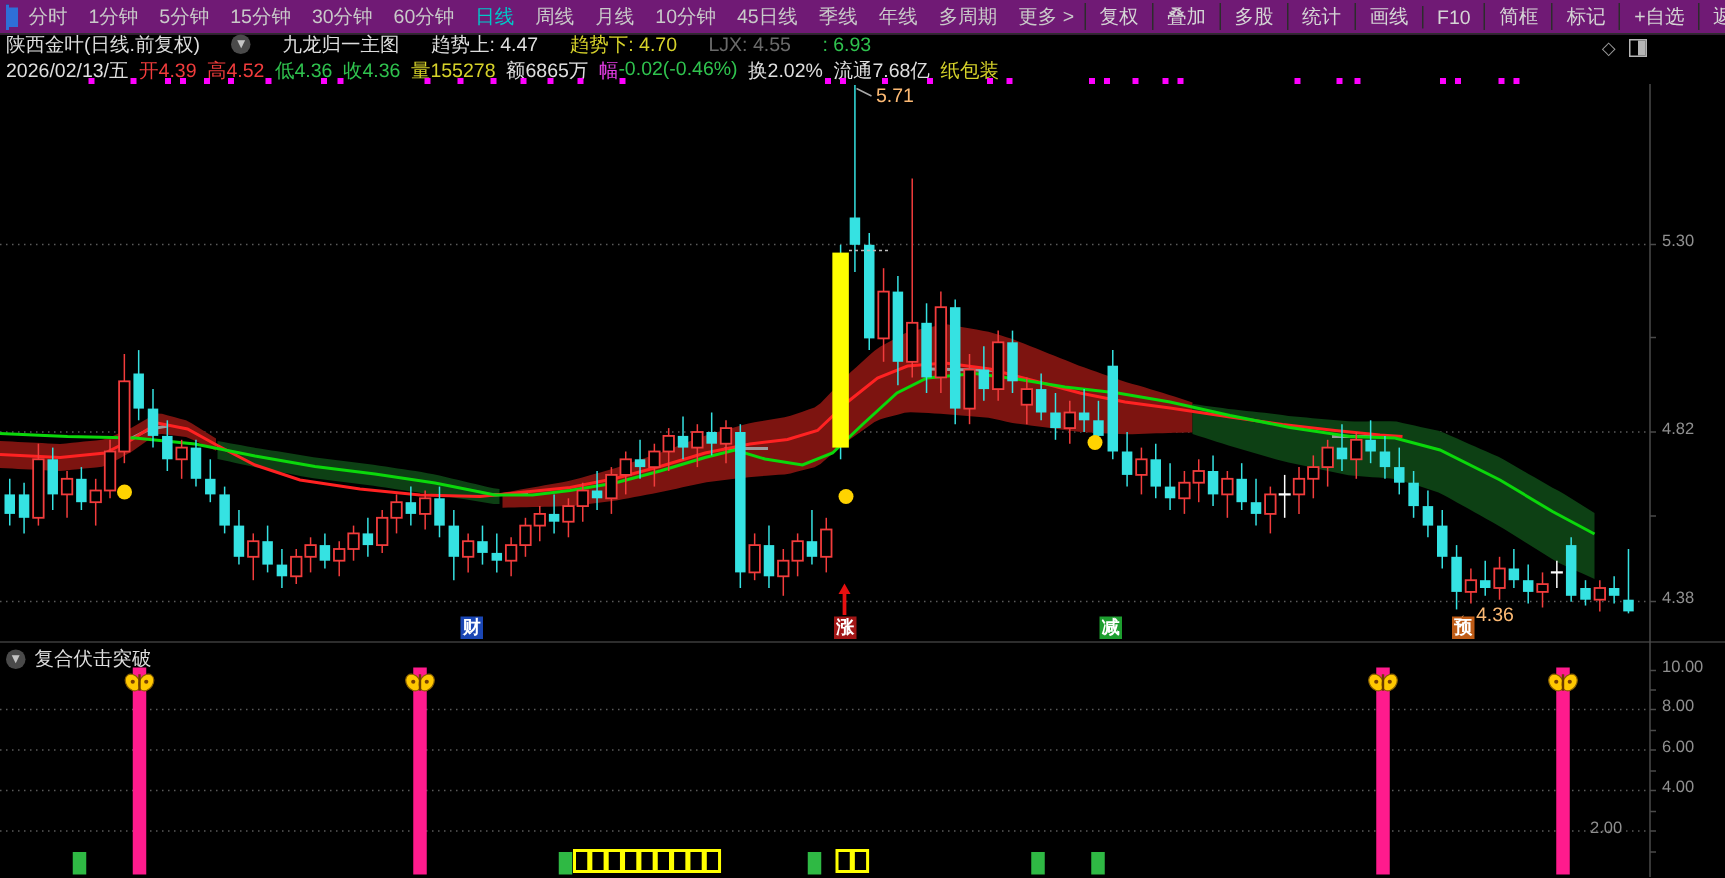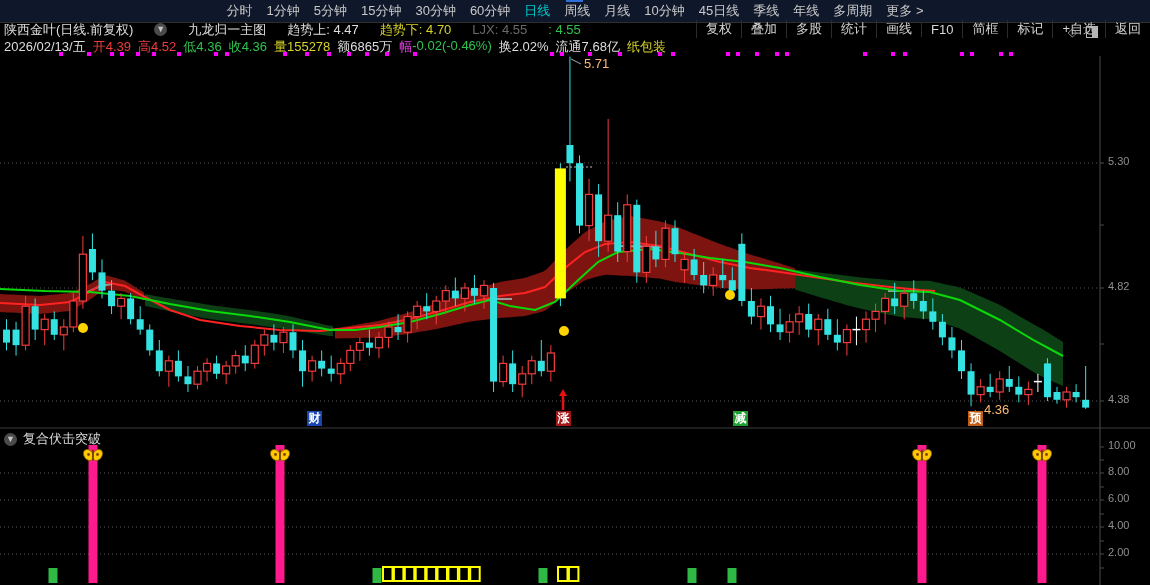--- a/index.html
+++ b/index.html
@@ -1,19 +1,19 @@
 <!DOCTYPE html>
 <html><head>
 <meta charset="utf-8">
 <style>
   html,body{margin:0;padding:0;background:#000;}
   #app{position:relative;width:1150px;height:585px;background:#000;overflow:hidden;
        font-family:"Liberation Sans","DejaVu Sans",sans-serif;}
   .toolbar{position:absolute;top:0;left:0;width:1150px;height:22px;display:flex;align-items:center;
-           background:#0f172a;border-bottom:1px solid #2e2e2e;color:#c9c9c9;font-size:13px;white-space:nowrap;flex-direction:column;}
+           background:#701a75;border-bottom:1px solid #2e2e2e;color:#c9c9c9;font-size:13px;white-space:nowrap;}
   .app-icon{width:15px;height:15px;margin:0 6px 0 4px;border:1px solid #2f6fd8;background:#0a1a3a;
             display:inline-block;position:relative;}
   .app-icon::after{content:"";position:absolute;left:1px;top:1px;bottom:1px;width:6px;background:#2f6fd8;}
   .tabs{display:flex;align-items:center;height:22px;}
   .tab{padding:0 7px;cursor:default;}
   .tab.active{color:#00c8c8;}
   .tabs-right{margin-left:auto;display:flex;align-items:center;height:22px;}
   .rtab{padding:0 9px;border-left:1px solid #2c2c2c;color:#d5d5d5;}
   .inforow{position:absolute;left:4px;height:17px;display:flex;align-items:center;gap:21px;
            font-size:13px;color:#ddd;white-space:nowrap;}
@@ -70,21 +70,21 @@
       </div>
   </div>
 
   <div class="inforow" id="info1">
     <span class="w">陕西金叶(日线.前复权)</span>
     <span class="circle-icon">▼</span>
     <span class="w">九龙归一主图</span>
     <span class="w">趋势上: 4.47</span>
     <span class="yel">趋势下: 4.70</span>
     <span class="dim">LJX: 4.55</span>
-    <span class="grn">: 4.55</span>
+    <span class="grn">: 6.93</span>
   </div>
   <div class="hdr-icons">
     <span>◇</span>
     <span class="split-sq"></span>
   </div>
 
   <div class="inforow" id="info2">
     <span class="w">2026/02/13/五</span>
     <span class="red">开4.39</span>
     <span class="red">高4.52</span>
@@ -462,21 +462,21 @@
   </div>
 
   <div id="overlays">
       <div class="axis-label" style="left: 1108px; top: 155px;">5.30</div>
       <div class="axis-label" style="left: 1108px; top: 280px;">4.82</div>
       <div class="axis-label" style="left: 1108px; top: 393px;">4.38</div>
       <div class="axis-label" style="left: 1108px; top: 439px;">10.00</div>
       <div class="axis-label" style="left: 1108px; top: 465px;">8.00</div>
       <div class="axis-label" style="left: 1108px; top: 492px;">6.00</div>
       <div class="axis-label" style="left: 1108px; top: 519px; text-align: center;">4.00</div>
-      <div class="axis-label" style="left: 1108px; top: 546px;">2.00</div>
+      <div class="axis-label" style="left: 1060px; top: 546px;">2.00</div>
       <div class="anno" style="left: 584px; top: 56px;">5.71</div>
       <div class="anno" style="left: 971px; top: 402px;">←4.36</div>
       <div class="sig-label" style="left: 307px; top: 411px; background: rgb(26, 70, 180);">财</div>
       <div class="sig-label" style="left: 556px; top: 411px; background: rgb(162, 22, 22);">涨</div>
       <div class="sig-label" style="left: 733px; top: 411px; background: rgb(29, 158, 47);">减</div>
       <div class="sig-label" style="left: 968px; top: 411px; background: rgb(191, 92, 22);">预</div>
     </div>
 </div>
 
 </body></html>

